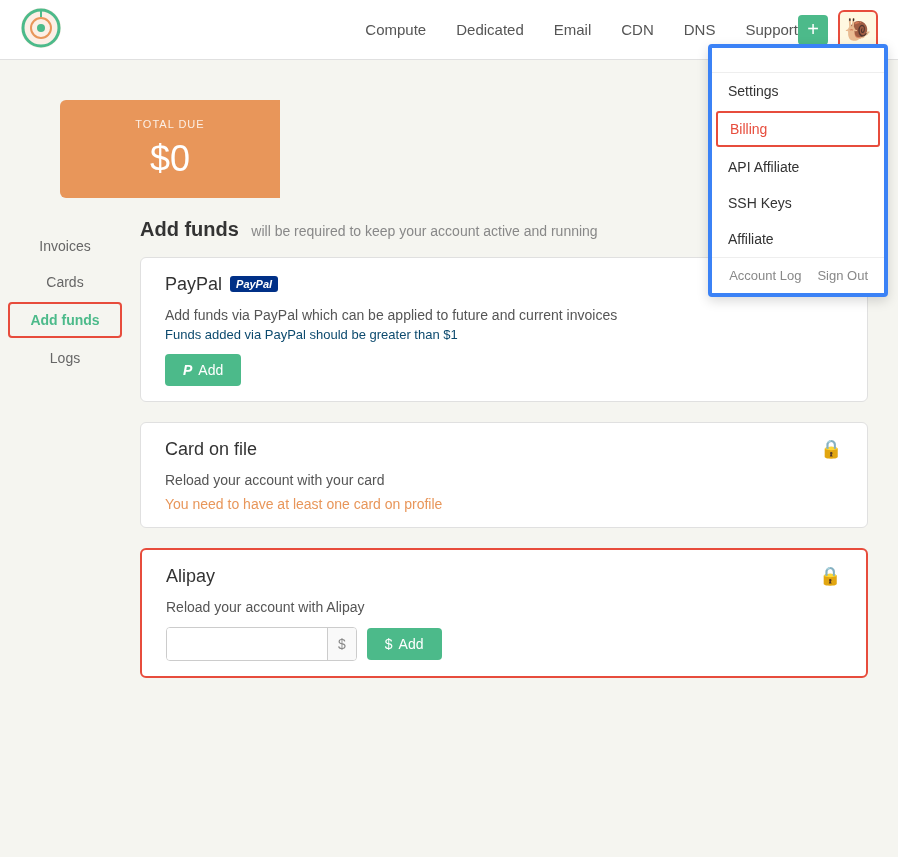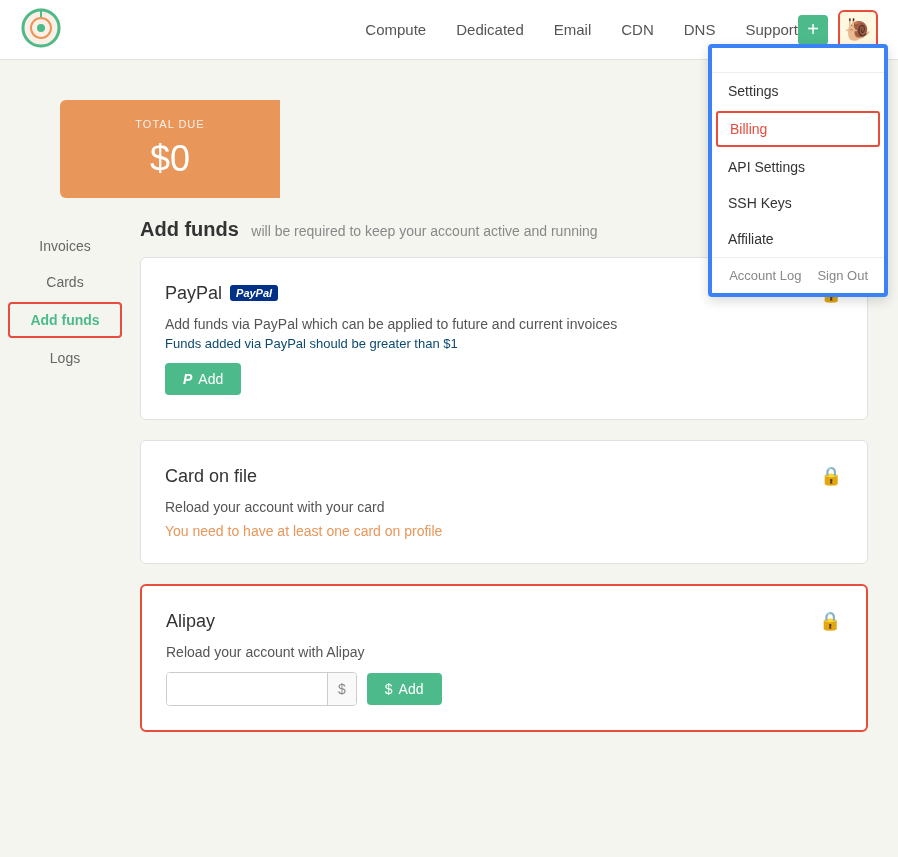--- a/index.html
+++ b/index.html
@@ -178,21 +178,21 @@
     .content {
       flex: 1;
       padding: 0 30px 30px 10px;
     }
 
     
     .payment-section {
       background: #fff;
       border: 1px solid #e0e0e0;
       border-radius: 6px;
-      padding: 24px 24px;
+      padding: 15px 24px;
       margin-bottom: 20px;
       position: relative;
     }
     .payment-header {
       display: flex;
       align-items: center;
       justify-content: space-between;
       margin-bottom: 12px;
     }
     .payment-title {
@@ -325,21 +325,21 @@
     <button class="plus-btn">+</button>
     <div class="user-avatar">
       <span style="font-size:22px;">🐌</span>
     </div>
   </div>
 
   <div class="dropdown">
     <div class="dropdown-hello"></div>
     <div class="dropdown-item">Settings</div>
     <div class="dropdown-item active">Billing</div>
-    <div class="dropdown-item">API Settings</div>
+    <div class="dropdown-item">API Affiliate</div>
     <div class="dropdown-item">SSH Keys</div>
     <div class="dropdown-item">Affiliate</div>
     <div class="dropdown-footer">
       <span>Account Log</span>
       <span>Sign Out</span>
     </div>
   </div>
 </div>
 
 <div class="page-header-area wm-container">

